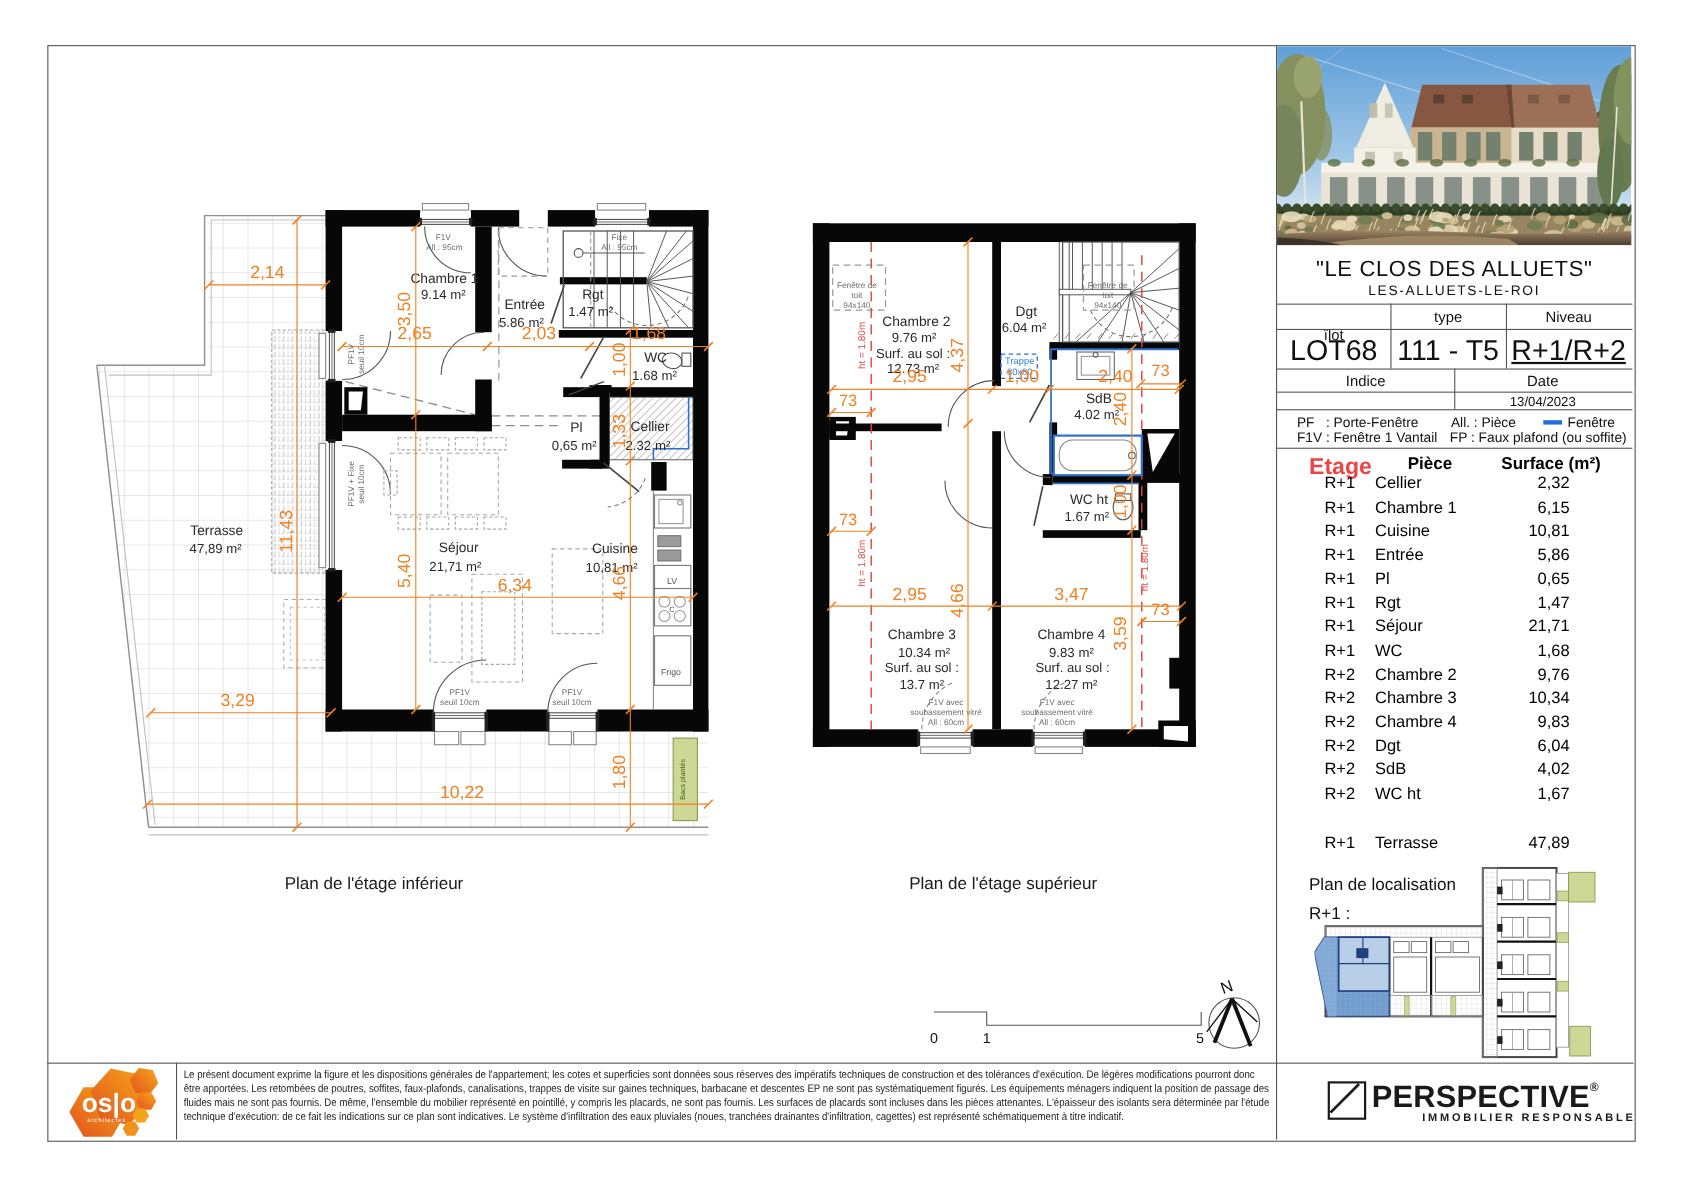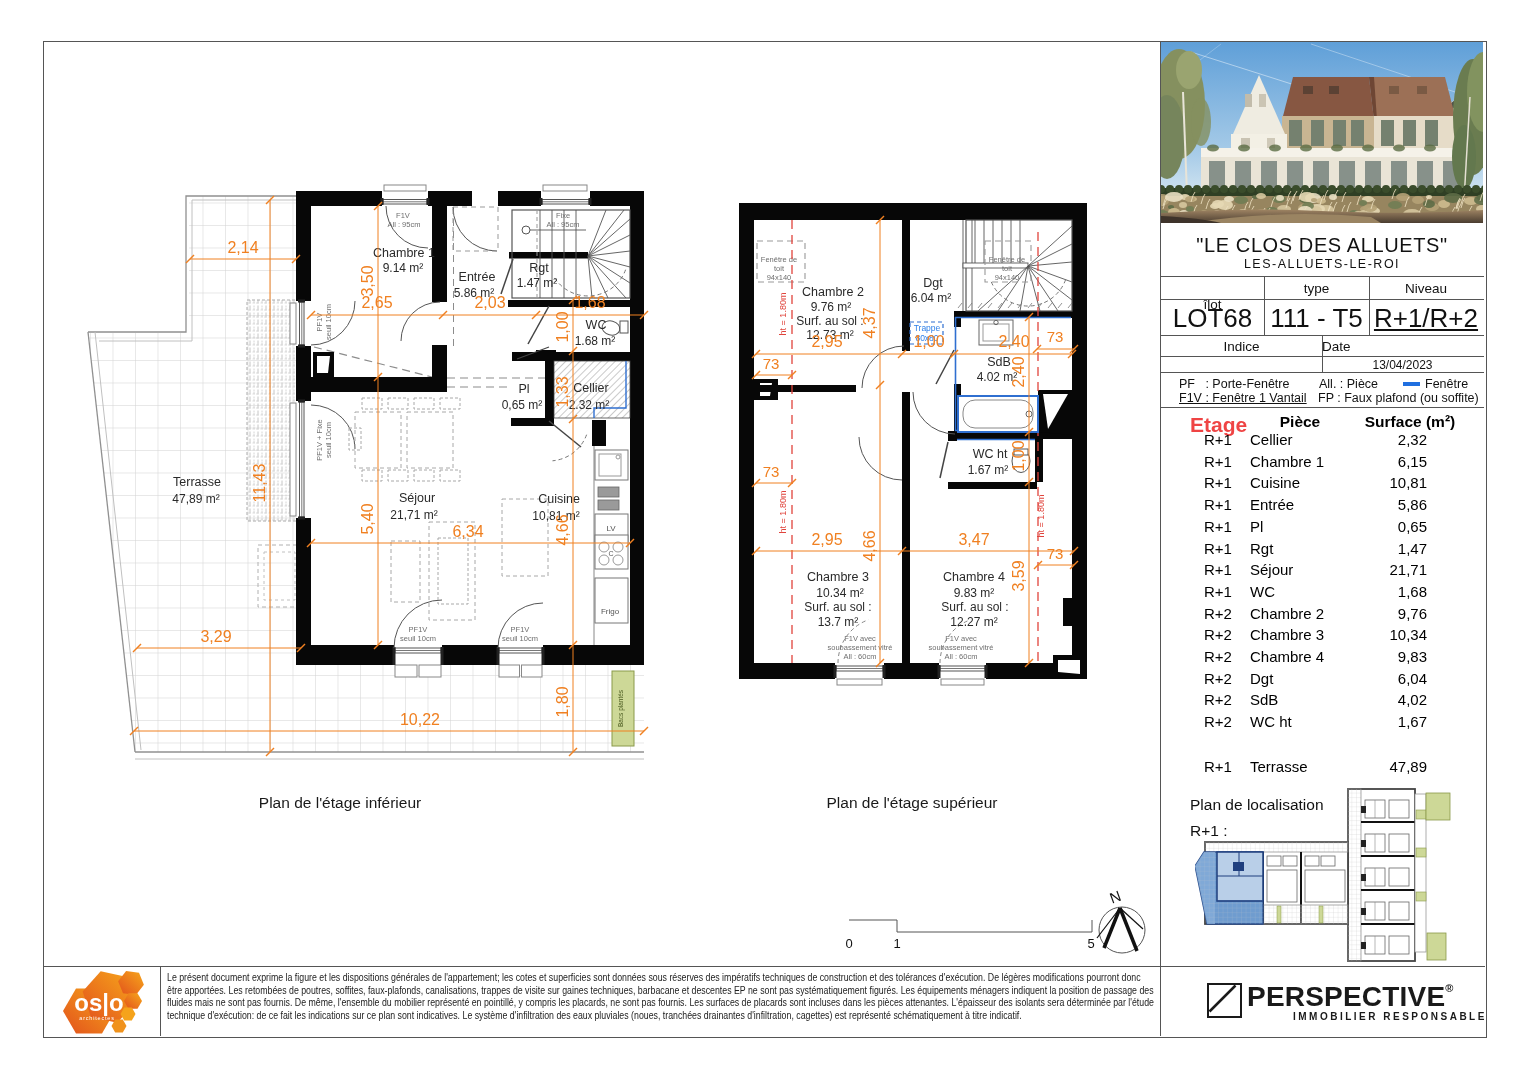--- a/index.html
+++ b/index.html
@@ -694,27 +694,27 @@
 <div class="abs hcell" style="left:1264px;width:105px;">type</div>
 <div class="abs hcell" style="left:1369px;width:114px;">Niveau</div>
 <div class="abs" style="left:1160px;top:299px;width:324px;height:1px;background:#555;"></div>
 <div class="abs vcell" style="left:1161px;width:103px;">LOT68</div>
 <div class="abs vcell" style="left:1264px;width:105px;">111 - T5</div>
 <div class="abs vcell" style="left:1369px;width:114px;text-decoration:underline;">R+1/R+2</div>
 <div class="abs" style="left:1264px;top:276px;width:1px;height:59px;background:#555;"></div>
 <div class="abs" style="left:1369px;top:276px;width:1px;height:59px;background:#555;"></div>
 <div class="abs" style="left:1160px;top:335px;width:324px;height:1px;background:#555;"></div>
 <div class="abs" style="left:1161px;top:339px;width:161px;height:16px;font-size:13.5px;text-align:center;color:#111;">Indice</div>
-<div class="abs" style="left:1322px;top:339px;width:161px;height:16px;font-size:13.5px;color:#111;">Date</div>
+<div class="abs" style="left:1322px;top:339px;width:161px;height:16px;font-size:13.5px;text-align:center;color:#111;">Date</div>
 <div class="abs" style="left:1322px;top:335px;width:1px;height:37px;background:#555;"></div>
 <div class="abs" style="left:1160px;top:356px;width:324px;height:1px;background:#555;"></div>
 <div class="abs" style="left:1322px;top:358px;width:161px;height:14px;font-size:12px;text-align:center;color:#111;">13/04/2023</div>
 <div class="abs" style="left:1160px;top:372px;width:324px;height:1px;background:#555;"></div>
 <div class="abs" style="left:1179px;top:377px;font-size:12.5px;color:#111;">PF&nbsp;&nbsp;&nbsp;: Porte-Fenêtre</div>
-<div class="abs" style="left:1179px;top:391px;font-size:12.5px;color:#111;text-decoration:underline;">F1V : Fenêtre 1 Vantail</div>
+<div class="abs" style="left:1179px;top:391px;font-size:12.5px;color:#111;">F1V : Fenêtre 1 Vantail</div>
 <div class="abs" style="left:1319px;top:377px;font-size:12.5px;color:#111;">All. : Pièce</div>
 <div class="abs" style="left:1318px;top:391px;font-size:12.5px;color:#111;text-align:right;">FP : Faux plafond (ou soffite)</div>
 <div class="abs" style="left:1403px;top:382px;width:17px;height:4px;background:#1f6fe0;"></div>
 <div class="abs" style="left:1425px;top:377px;font-size:12.5px;color:#111;">Fenêtre</div>
 <div class="abs" style="left:1160px;top:407px;width:324px;height:1px;background:#555;"></div>
 <div class="abs" style="left:1190px;top:413px;width:55px;font-size:21px;font-weight:bold;text-align:center;color:#ef4444;">Etage</div>
 <div class="abs" style="left:1270px;top:413px;width:60px;font-size:15.5px;font-weight:bold;text-align:center;color:#000;">Pièce</div>
 <div class="abs" style="left:1350px;top:413px;width:120px;font-size:15.5px;font-weight:bold;text-align:center;color:#000;">Surface (m²)</div>
 <div class="trow" style="top:431.0px">
       <span class="c1">R+1</span>

